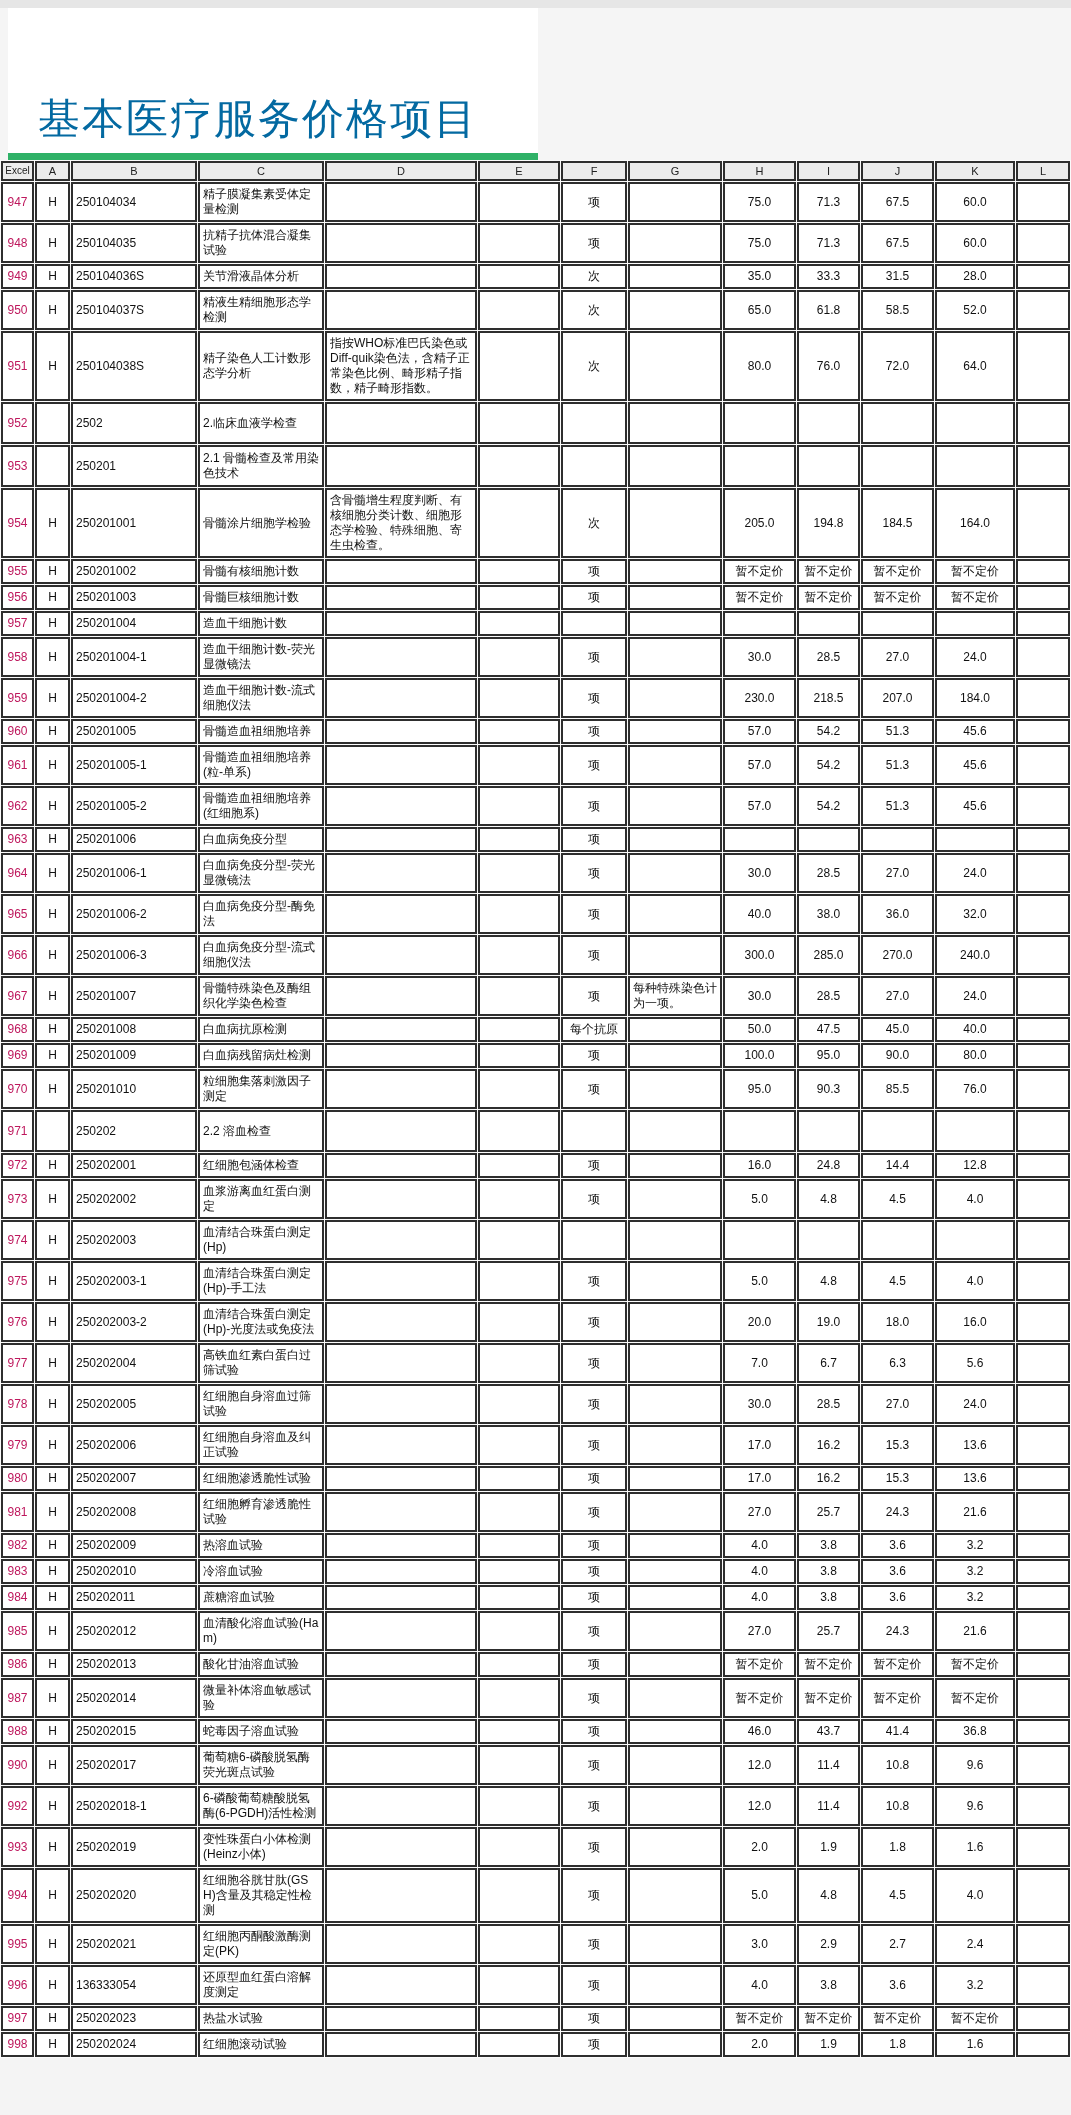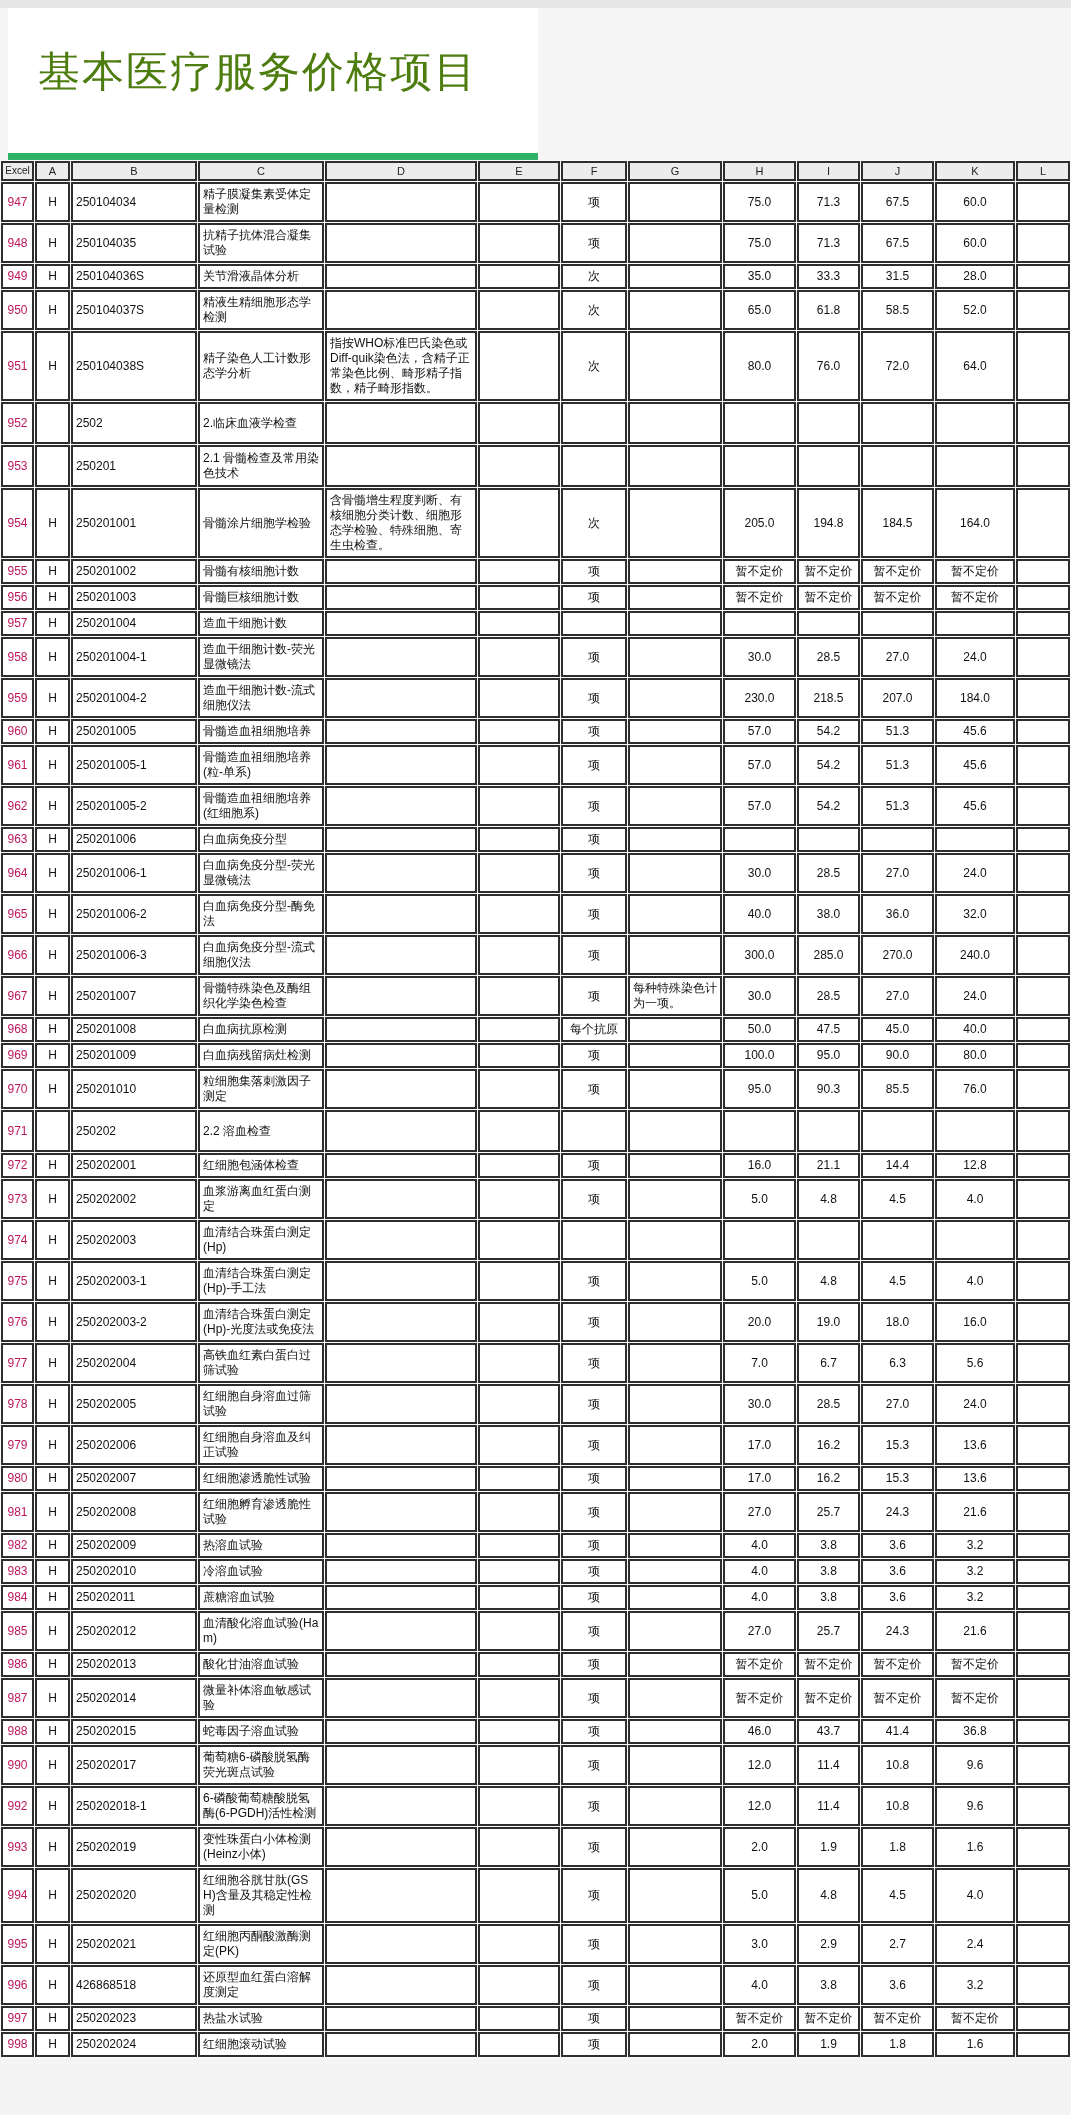--- a/index.html
+++ b/index.html
@@ -46,21 +46,21 @@
   tr.section td{height:42px;}
   tr td{height:21px;}
 </style>
 </head>
 <body>
 
 <div class="top-strip"></div>
 
 <div class="header-area">
   <div class="title-card">
-    <div class="page-title" style="color: #4d7c0f;">基本医疗服务价格项目</div>
+    <div class="page-title" style="color: #0369a1; margin-top: 47px;">基本医疗服务价格项目</div>
     <div class="green-bar" style="background: rgb(47, 177, 103);"></div>
   </div>
 </div>
 
 <table class="grid">
   <colgroup>
     <col style="width:33px">
       <col style="width:35px">
       <col style="width:126px">
     <col style="width:126px">
@@ -470,21 +470,21 @@
       <tr>
         <td class="c-n">972</td>
         <td class="c-a">H</td>
         <td class="c-b">250202001</td>
         <td class="c-c">红细胞包涵体检查</td>
         <td class="c-d"></td>
         <td class="c-e"></td>
         <td class="c-f">项</td>
         <td class="c-g"></td>
         <td class="c-h">16.0</td>
-        <td class="c-i">21.1</td>
+        <td class="c-i">24.8</td>
         <td class="c-j">14.4</td>
         <td class="c-k">12.8</td>
         <td class="c-l"></td>
       </tr>
       <tr>
         <td class="c-n">973</td>
         <td class="c-a">H</td>
         <td class="c-b">250202002</td>
         <td class="c-c">血浆游离血红蛋白测定</td>
         <td class="c-d"></td>
@@ -793,21 +793,21 @@
         <td class="c-g"></td>
         <td class="c-h">3.0</td>
         <td class="c-i">2.9</td>
         <td class="c-j">2.7</td>
         <td class="c-k">2.4</td>
         <td class="c-l"></td>
       </tr>
       <tr>
         <td class="c-n">996</td>
         <td class="c-a">H</td>
-        <td class="c-b">426868518</td>
+        <td class="c-b">136333054</td>
         <td class="c-c">还原型血红蛋白溶解度测定</td>
         <td class="c-d"></td>
         <td class="c-e"></td>
         <td class="c-f">项</td>
         <td class="c-g"></td>
         <td class="c-h">4.0</td>
         <td class="c-i">3.8</td>
         <td class="c-j">3.6</td>
         <td class="c-k">3.2</td>
         <td class="c-l"></td>

